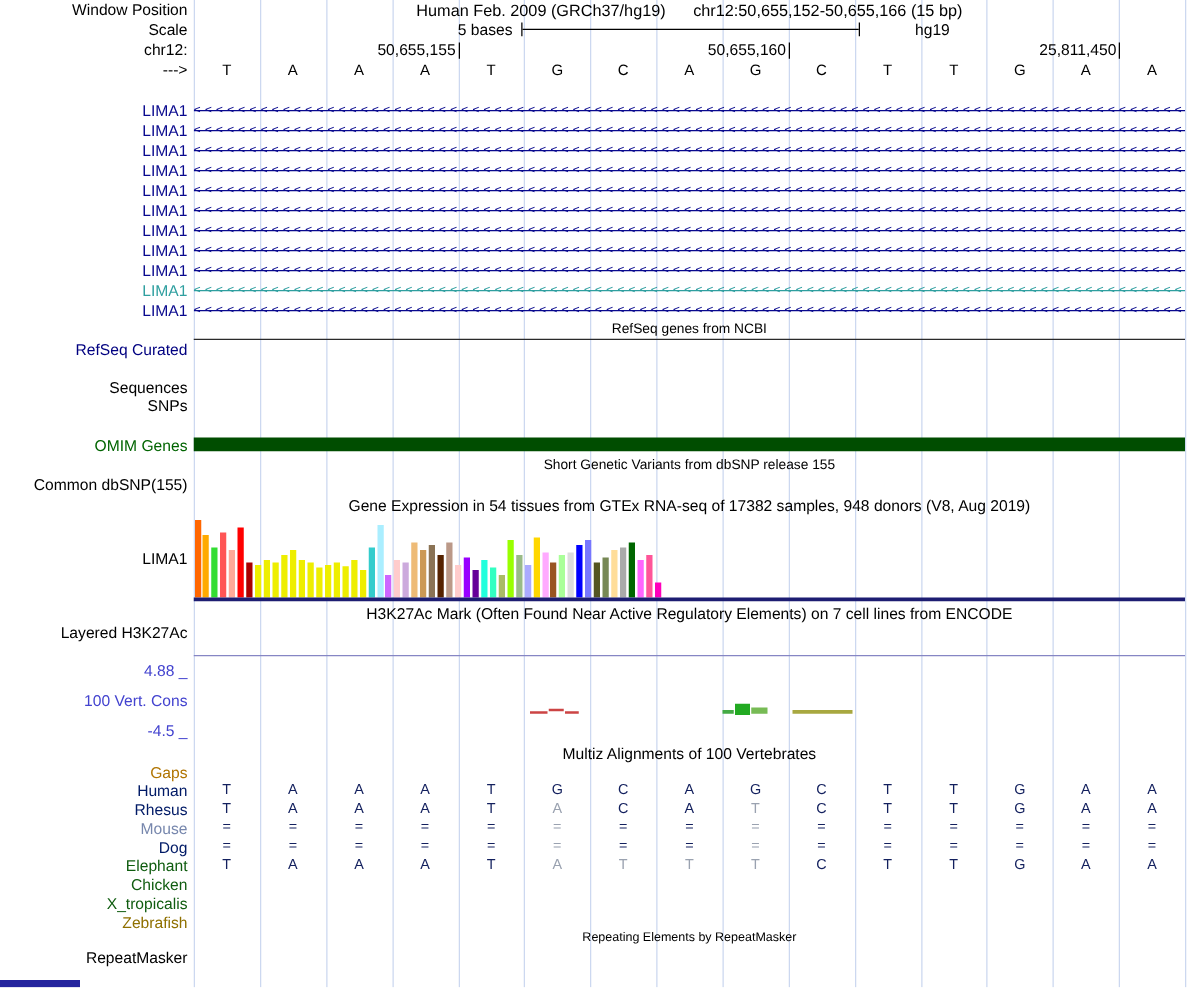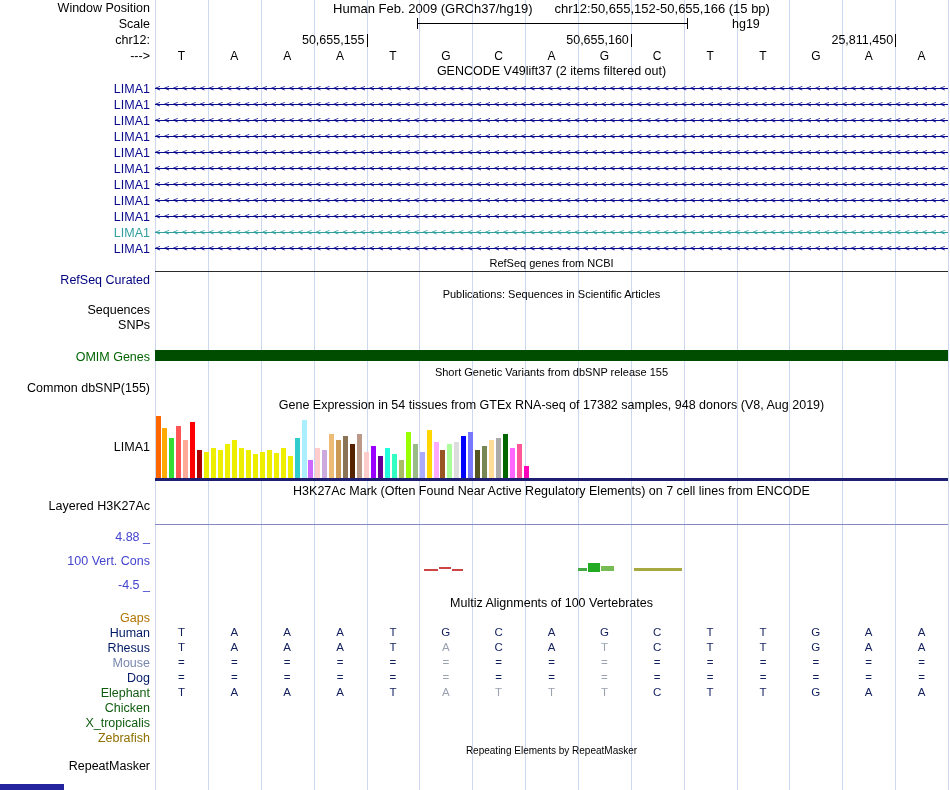--- a/index.html
+++ b/index.html
@@ -49,20 +49,21 @@
       <div class="vline" style="left: 895.1px;"></div>
       <div class="vline" style="left: 948px;"></div>
     </div>
 
   <div class="label" style="top:1px">Window Position</div>
   <div class="ctitle" style="top:1px;font-size:13px">
     <span>Human Feb. 2009 (GRCh37/hg19)</span><span class="gap"></span><span>chr12:50,655,152-50,655,166 (15 bp)</span>
   </div>
 
   <div class="label" style="top:17px">Scale</div>
+  <div style="position:absolute;left:155px;top:17px;width:255px;text-align:right;font-size:12.5px">5 bases</div>
   <div class="scalebar">
       <div class="scalebar-line"></div>
     </div>
   <div style="position:absolute;left:732px;top:17px;font-size:12.5px">hg19</div>
 
   <div class="label" style="top:33px">chr12:</div>
   <div class="layer">
       <div class="coord-num" style="left: 274.5px;">50,655,155</div>
       <div class="coord-tick" style="left: 366.5px;"></div>
       <div class="coord-num" style="left: 538.8px;">50,655,160</div>
@@ -83,21 +84,20 @@
       <div class="base-letter" style="left: 551.5px;">A</div>
       <div class="base-letter" style="left: 604.4px;">G</div>
       <div class="base-letter" style="left: 657.2px;">C</div>
       <div class="base-letter" style="left: 710.1px;">T</div>
       <div class="base-letter" style="left: 763px;">T</div>
       <div class="base-letter" style="left: 815.8px;">G</div>
       <div class="base-letter" style="left: 868.7px;">A</div>
       <div class="base-letter" style="left: 921.6px;">A</div>
     </div>
 
-  <div class="ctitle" style="top:64px">GENCODE V49lift37 (2 items filtered out)</div>
   <div class="layer">
       <div class="track-label" style="top: 82px; color: rgb(9, 9, 142);">LIMA1</div>
       <div class="transcript-row" style="top: 81px; color: rgb(9, 9, 142);">
         <div class="t-line"></div>
         <div class="t-arrows">&lt;&lt;&lt;&lt;&lt;&lt;&lt;&lt;&lt;&lt;&lt;&lt;&lt;&lt;&lt;&lt;&lt;&lt;&lt;&lt;&lt;&lt;&lt;&lt;&lt;&lt;&lt;&lt;&lt;&lt;&lt;&lt;&lt;&lt;&lt;&lt;&lt;&lt;&lt;&lt;&lt;&lt;&lt;&lt;&lt;&lt;&lt;&lt;&lt;&lt;&lt;&lt;&lt;&lt;&lt;&lt;&lt;&lt;&lt;&lt;&lt;&lt;&lt;&lt;&lt;&lt;&lt;&lt;&lt;&lt;&lt;&lt;&lt;&lt;&lt;&lt;&lt;&lt;&lt;&lt;&lt;&lt;&lt;&lt;&lt;&lt;&lt;&lt;&lt;&lt;&lt;&lt;&lt;&lt;&lt;&lt;&lt;&lt;&lt;&lt;&lt;&lt;&lt;&lt;&lt;&lt;&lt;&lt;&lt;&lt;&lt;&lt;&lt;&lt;&lt;&lt;&lt;&lt;&lt;&lt;&lt;&lt;&lt;&lt;&lt;&lt;&lt;&lt;&lt;&lt;</div>
       </div>
       <div class="track-label" style="top: 98px; color: rgb(9, 9, 142);">LIMA1</div>
       <div class="transcript-row" style="top: 97px; color: rgb(9, 9, 142);">
         <div class="t-line"></div>
         <div class="t-arrows">&lt;&lt;&lt;&lt;&lt;&lt;&lt;&lt;&lt;&lt;&lt;&lt;&lt;&lt;&lt;&lt;&lt;&lt;&lt;&lt;&lt;&lt;&lt;&lt;&lt;&lt;&lt;&lt;&lt;&lt;&lt;&lt;&lt;&lt;&lt;&lt;&lt;&lt;&lt;&lt;&lt;&lt;&lt;&lt;&lt;&lt;&lt;&lt;&lt;&lt;&lt;&lt;&lt;&lt;&lt;&lt;&lt;&lt;&lt;&lt;&lt;&lt;&lt;&lt;&lt;&lt;&lt;&lt;&lt;&lt;&lt;&lt;&lt;&lt;&lt;&lt;&lt;&lt;&lt;&lt;&lt;&lt;&lt;&lt;&lt;&lt;&lt;&lt;&lt;&lt;&lt;&lt;&lt;&lt;&lt;&lt;&lt;&lt;&lt;&lt;&lt;&lt;&lt;&lt;&lt;&lt;&lt;&lt;&lt;&lt;&lt;&lt;&lt;&lt;&lt;&lt;&lt;&lt;&lt;&lt;&lt;&lt;&lt;&lt;&lt;&lt;&lt;&lt;&lt;&lt;</div>
@@ -146,21 +146,20 @@
       <div class="transcript-row" style="top: 241px; color: rgb(9, 9, 142);">
         <div class="t-line"></div>
         <div class="t-arrows">&lt;&lt;&lt;&lt;&lt;&lt;&lt;&lt;&lt;&lt;&lt;&lt;&lt;&lt;&lt;&lt;&lt;&lt;&lt;&lt;&lt;&lt;&lt;&lt;&lt;&lt;&lt;&lt;&lt;&lt;&lt;&lt;&lt;&lt;&lt;&lt;&lt;&lt;&lt;&lt;&lt;&lt;&lt;&lt;&lt;&lt;&lt;&lt;&lt;&lt;&lt;&lt;&lt;&lt;&lt;&lt;&lt;&lt;&lt;&lt;&lt;&lt;&lt;&lt;&lt;&lt;&lt;&lt;&lt;&lt;&lt;&lt;&lt;&lt;&lt;&lt;&lt;&lt;&lt;&lt;&lt;&lt;&lt;&lt;&lt;&lt;&lt;&lt;&lt;&lt;&lt;&lt;&lt;&lt;&lt;&lt;&lt;&lt;&lt;&lt;&lt;&lt;&lt;&lt;&lt;&lt;&lt;&lt;&lt;&lt;&lt;&lt;&lt;&lt;&lt;&lt;&lt;&lt;&lt;&lt;&lt;&lt;&lt;&lt;&lt;&lt;&lt;&lt;&lt;&lt;</div>
       </div>
     </div>
 
   <div class="ctitle small" style="top:257px">RefSeq genes from NCBI</div>
   <div class="hline" style="top:271px;background:#2a2a2a"></div>
   <div class="label" style="top:273px;color:#000080">RefSeq Curated</div>
 
-  <div class="ctitle small" style="top:288px">Publications: Sequences in Scientific Articles</div>
   <div class="label" style="top:303px">Sequences</div>
 
   <div class="label" style="top:318px">SNPs</div>
 
   <div class="label" style="top:350px;color:#006400">OMIM Genes</div>
   <div style="position:absolute;left:155px;top:350px;width:793px;height:11px;background:#004d00"></div>
 
   <div class="ctitle small" style="top:366px">Short Genetic Variants from dbSNP release 155</div>
   <div class="label" style="top:381px">Common dbSNP(155)</div>
 

